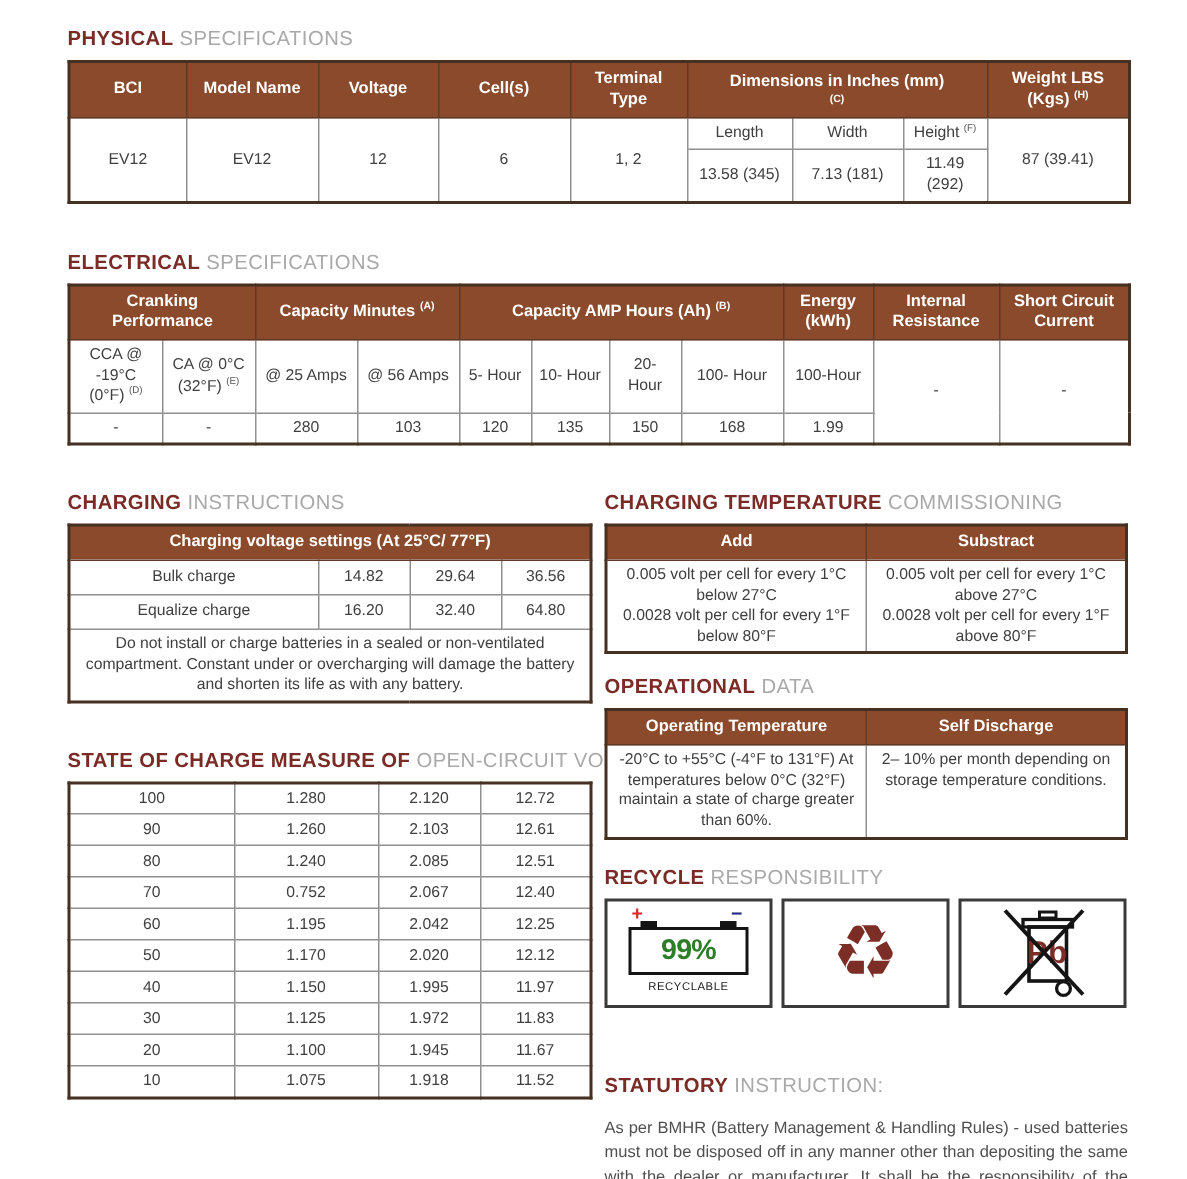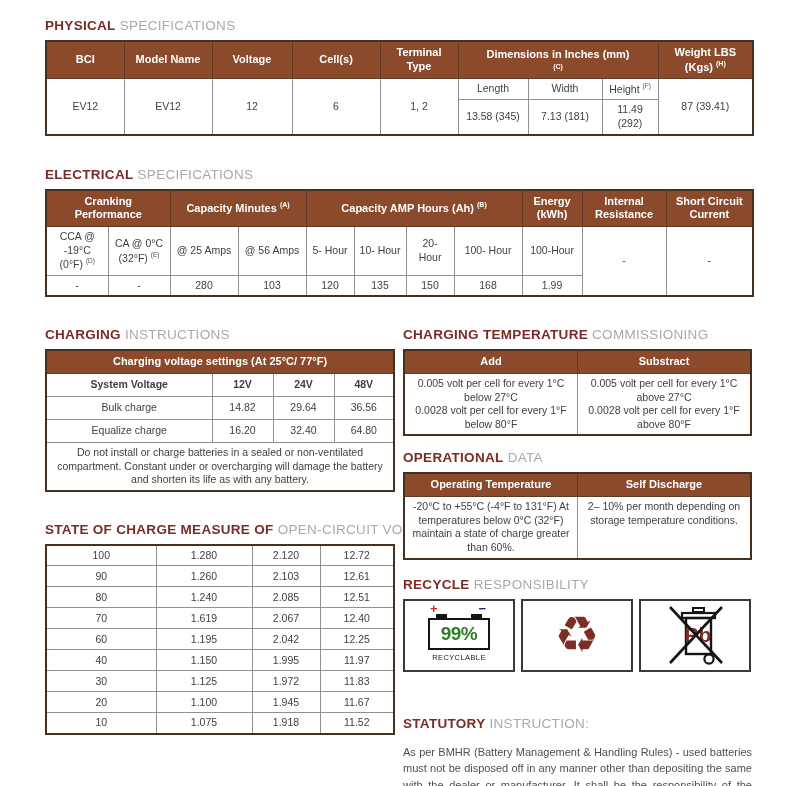--- a/index.html
+++ b/index.html
@@ -54,21 +54,21 @@
   .sec-opdata { margin-top: 14px; }
 
   .sec-recycle { margin-top: 17px; }
   .recycle-boxes { display: flex; gap: 6px; }
   .recycle-box {
     width: 112px; height: 73px; border: 2px solid #3a3a3a; background: #fff;
     display: flex; flex-direction: column; align-items: center; justify-content: center;
   }
   .batt-wrap { position: relative; margin-top: 10px; }
   .batt-body {
-    position: relative; width: 62px; height: 32px; border: 2px solid #141414;
+    position: relative; width: 80px; height: 32px; border: 2px solid #141414;
     display: flex; align-items: center; justify-content: center; background:#fff;
   }
   .batt-term { position: absolute; top: -6px; width: 11px; height: 5px; background: #141414; }
   .batt-term.t-left { left: 6px; } .batt-term.t-right { right: 6px; }
   .batt-plus  { position: absolute; top: -17px; left: 2px; color: #e02424; font-weight: 700; font-size: 13px; }
   .batt-minus { position: absolute; top: -17px; right: 4px; color: #232a7c; font-weight: 700; font-size: 13px; }
   .batt-pct { color: #2e7d28; font-size: 19px; font-weight: 700; letter-spacing: -0.5px; }
   .batt-label { font-size: 7.5px; color: #222; letter-spacing: .4px; margin-top: 3px; font-weight: 400;}
   .recycle-glyph { font-size: 50px; line-height: 1; color: #7b2d26; }
 
@@ -221,26 +221,20 @@
               <col style="width:166px">
               <col style="width:61px">
               <col style="width:61px">
               <col style="width:60px">
             </colgroup>
           <tbody>
               <tr>
             <th colspan="4">Charging voltage settings (At 25°C/ 77°F)</th>
           </tr>
           <tr>
-            <td class="left bold">System Voltage</td>
-            <td class="bold">12V</td>
-            <td class="bold">24V</td>
-            <td class="bold">48V</td>
-          </tr>
-          <tr>
             <td class="left">Bulk charge</td>
             <td>14.82</td>
             <td>29.64</td>
             <td>36.56</td>
           </tr>
           <tr>
             <td class="left">Equalize charge</td>
             <td>16.20</td>
             <td>32.40</td>
             <td>64.80</td>
@@ -278,29 +272,35 @@
                 <td>12.61</td>
           </tr>
           <tr>
             <td>80</td>
                 <td>1.240</td>
                 <td>2.085</td>
                 <td>12.51</td>
           </tr>
           <tr>
             <td>70</td>
-                <td>1.619</td>
+                <td>0.752</td>
                 <td>2.067</td>
                 <td>12.40</td>
           </tr>
           <tr>
             <td>60</td>
                 <td>1.195</td>
                 <td>2.042</td>
                 <td>12.25</td>
+          </tr>
+          <tr>
+            <td>50</td>
+                <td>1.170</td>
+                <td>2.020</td>
+                <td>12.12</td>
           </tr>
           <tr>
             <td>40</td>
                 <td>1.150</td>
                 <td>1.995</td>
                 <td>11.97</td>
           </tr>
           <tr>
             <td>30</td>
                 <td>1.125</td>

